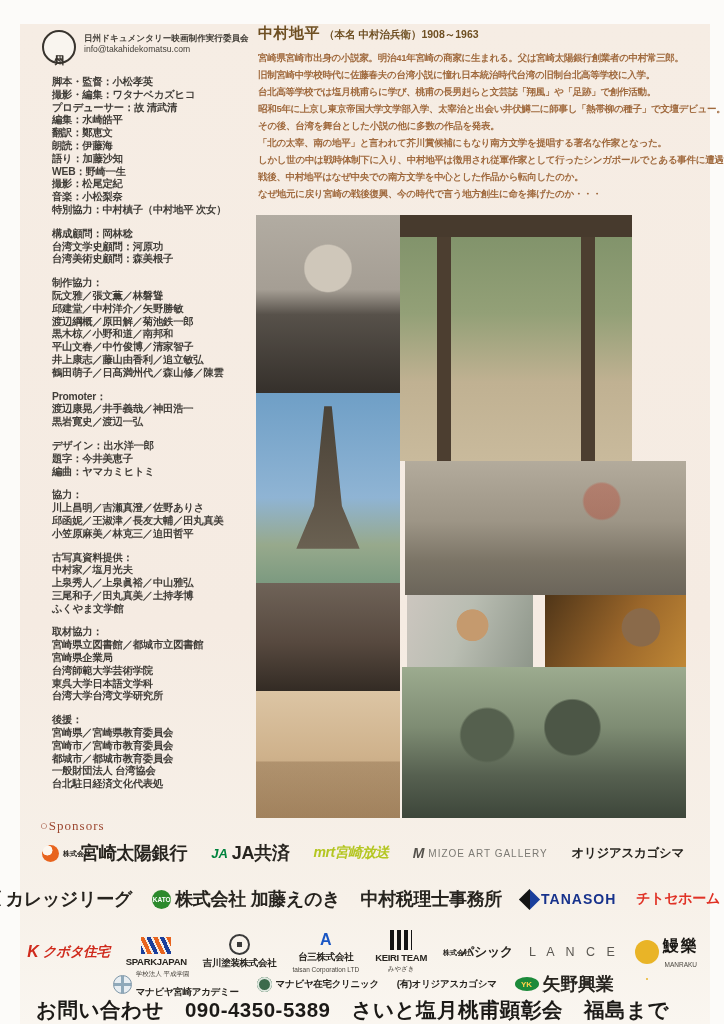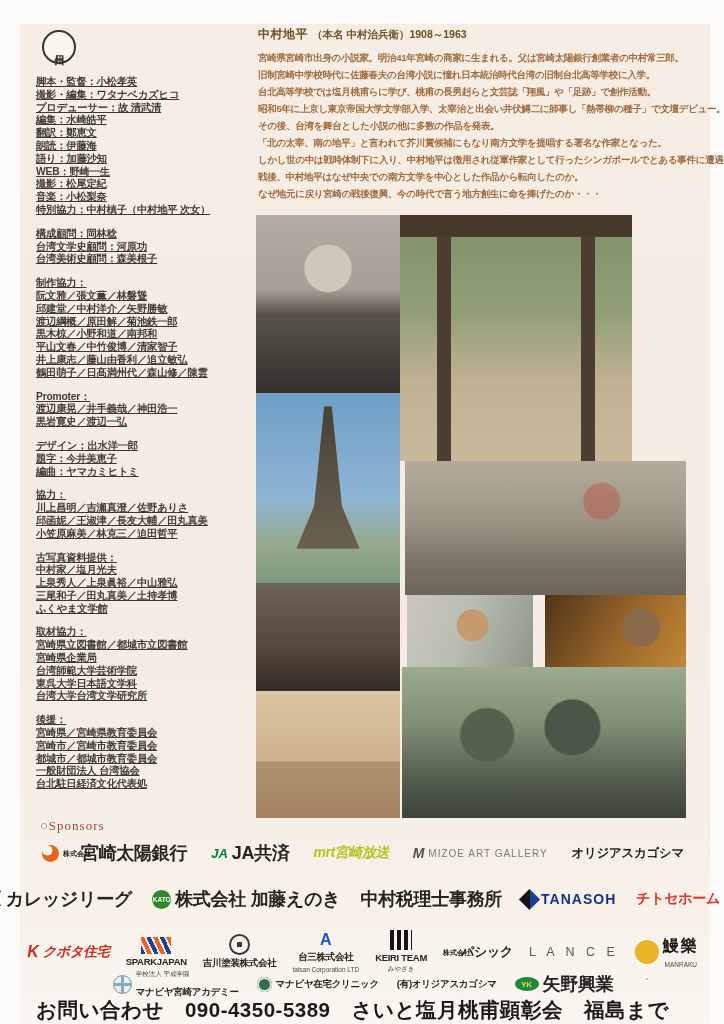--- a/index.html
+++ b/index.html
@@ -19,28 +19,28 @@
     width:30px;height:30px;border:2px solid #38342e;border-radius:50%;
     display:flex;align-items:center;justify-content:center;
     font-size:10px;font-weight:bold;color:#38342e;writing-mode:vertical-rl;line-height:1;
     background:#f9f5ef;
   }
   .org-txt{font-size:8.6px;line-height:11px;color:#45413a;font-weight:bold;padding-top:3px;}
   .org-txt .email{font-weight:normal;}
   
   .bio{position:absolute;left:258px;top:24px;width:452px;}
   .bio-title{color:#6e4f22;margin-bottom:6px;}
-  .bio-title .main{font-size:12px;font-weight:bold;letter-spacing:.5px;}
+  .bio-title .main{font-size:15px;font-weight:bold;letter-spacing:.5px;}
   .bio-title .sub{font-size:10.5px;font-weight:bold;margin-left:4px;}
   .bio-lines .line{
     font-size:9.5px;letter-spacing:-0.3px;line-height:17px;
     color:#a06a3e;font-weight:bold;white-space:nowrap;
   }
   
-  .credits{position:absolute;left:36px;top:76px;width:214px;text-decoration:underline;}
+  .credits{position:absolute;left:52px;top:76px;width:214px;}
   .cgroup{margin-bottom:11px;}
   .cgroup .line{
     font-size:10.3px;line-height:12.8px;color:#403d38;font-weight:bold;
     letter-spacing:-0.2px;white-space:nowrap;
   }
   
   .collage{position:absolute;left:256px;top:215px;width:450px;height:603px;}
   .ph{position:absolute;}
   .ph-portrait{left:0;top:0;width:144px;height:178px;
     background:
@@ -140,20 +140,24 @@
   .contact{position:absolute;left:36px;top:996px;width:660px;
     font-size:20.5px;font-weight:bold;color:#1c1a17;letter-spacing:0.5px;white-space:nowrap;}
 </style>
 </head>
 <body>
 
 <div class="paper"></div>
 
 <div class="org">
   <div class="seal">日州</div>
+  <div class="org-txt">
+    <div>日州ドキュメンタリー映画制作実行委員会</div>
+    <div class="email">info@takahidekomatsu.com</div>
+  </div>
 </div>
 
 <div class="bio">
   <div class="bio-title">
     <span class="main">中村地平</span><span class="sub">（本名 中村治兵衛）1908～1963</span>
   </div>
   <div class="bio-lines">
       <div class="line">宮崎県宮崎市出身の小説家。明治41年宮崎の商家に生まれる。父は宮崎太陽銀行創業者の中村常三郎。</div>
       <div class="line">旧制宮崎中学校時代に佐藤春夫の台湾小説に憧れ日本統治時代台湾の旧制台北高等学校に入学。</div>
       <div class="line">台北高等学校では塩月桃甫らに学び、桃甫の長男赳らと文芸誌「翔風」や「足跡」で創作活動。</div>

